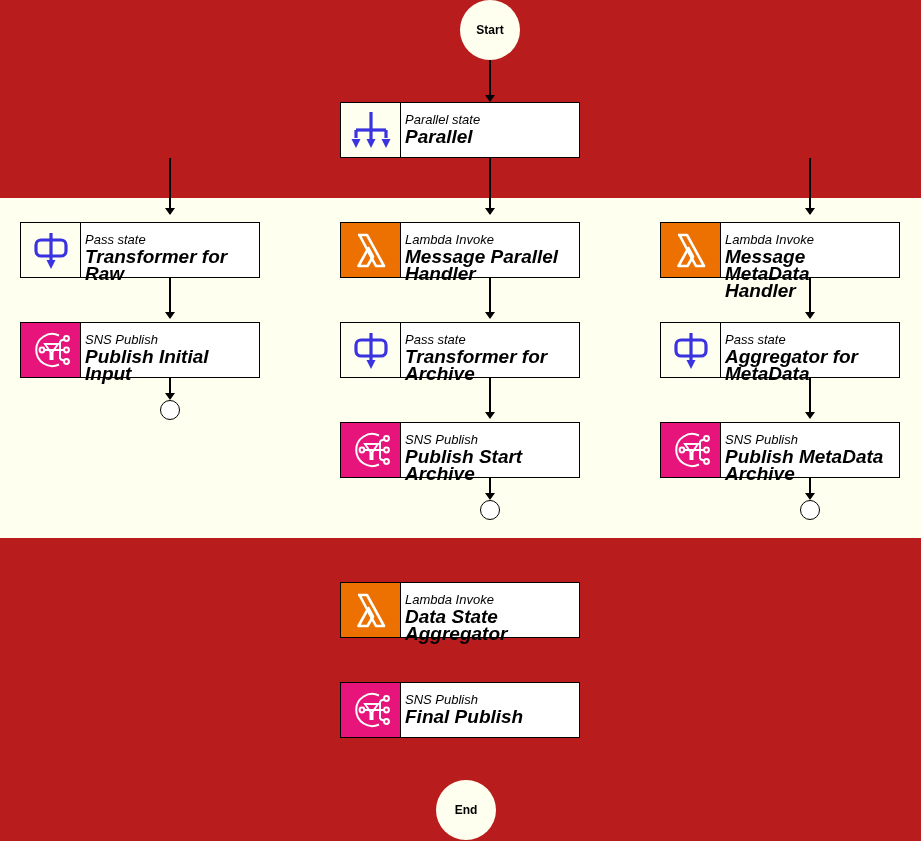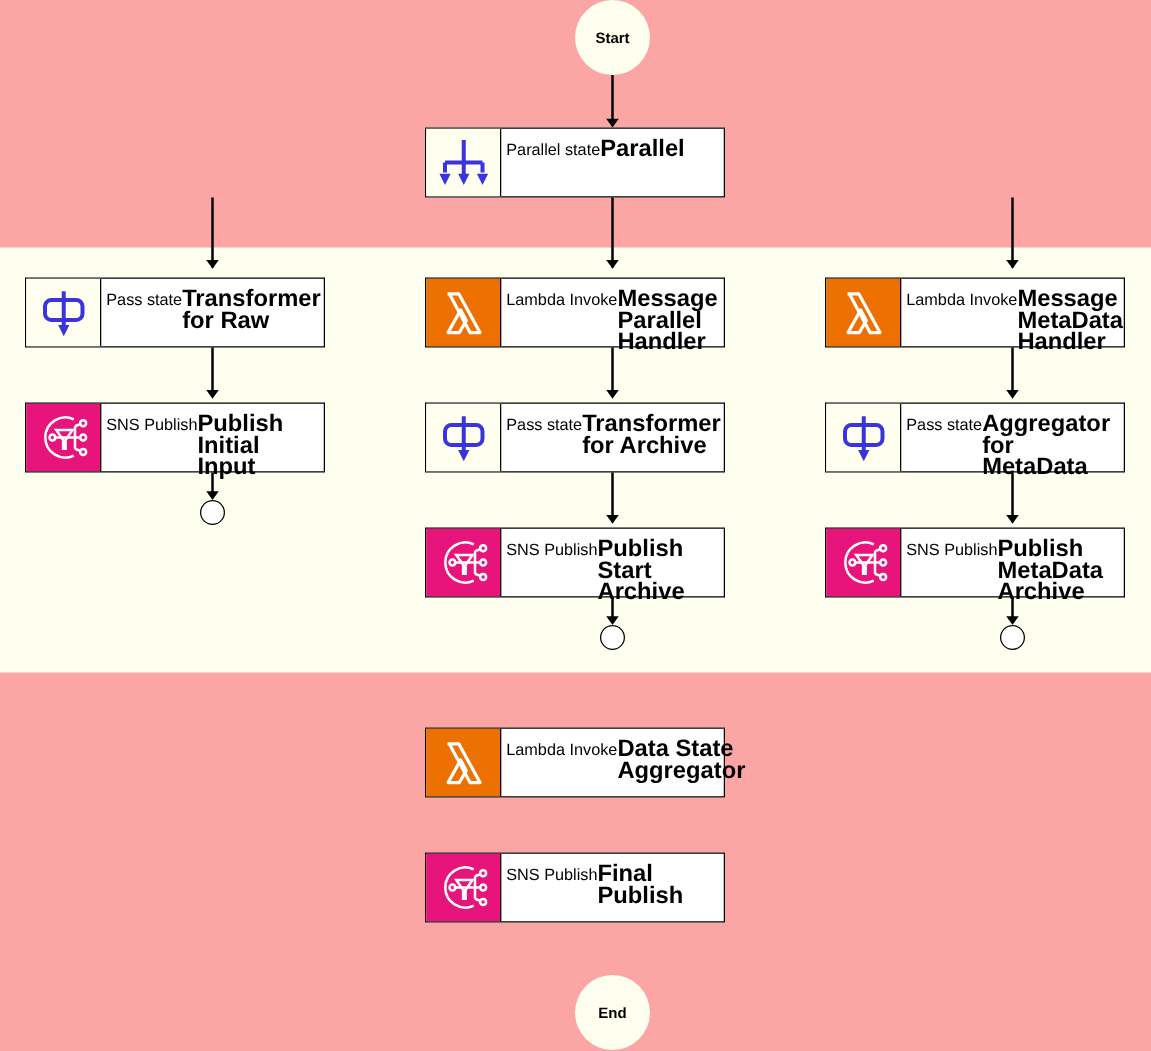--- a/index.html
+++ b/index.html
@@ -4,21 +4,21 @@
 <style>
   html, body {
     margin: 0;
     padding: 0;
     background: #000000;
   }
   #canvas {
     position: relative;
     width: 921px;
     height: 841px;
-    background: #fca5a5;
+    background: #b91c1c;
     font-family: "Liberation Sans", sans-serif;
     overflow: hidden;
   }
 
   
   .band {
     position: absolute;
     left: 0;
     width: 921px;
     background: #FFFFF0;
@@ -71,22 +71,23 @@
   .node-icon.sns     { background: #E7157B; }
   .node-icon.pass    { background: #FFFFF0; }
   .node-icon.parallel{ background: #FFFFF0; }
   .node-icon svg { display: block; }
 
   .node-body {
     flex: 1;
     padding: 8px 0 0 4px;
     box-sizing: border-box;
     display: flex;
-    flex-direction: row;
+    flex-direction: column;
     justify-content: flex-start;
+    font-style: italic;
   }
   .node-type {
     font-size: 13px;
     color: #000000;
     line-height: 17px;
     white-space: nowrap;
   }
   .node-title {
     font-size: 19px;
     font-weight: bold;
@@ -355,17 +356,17 @@
         <circle cx="37.5" cy="22" r="2.4" fill="none" stroke="#FFFFFF" stroke-width="2"></circle>
         <circle cx="37.5" cy="33.5" r="2.4" fill="none" stroke="#FFFFFF" stroke-width="2"></circle>
       </svg>
     </div>
     <div class="node-body">
       <div class="node-type">SNS Publish</div>
       <div class="node-title">Final Publish</div>
     </div>
   </div>
 
-  <div class="terminal" style="left:460px; top:780px;">
+  <div class="terminal" style="left:436px; top:780px;">
     <span>End</span>
   </div>
 
 </div>
 
 </body></html>

